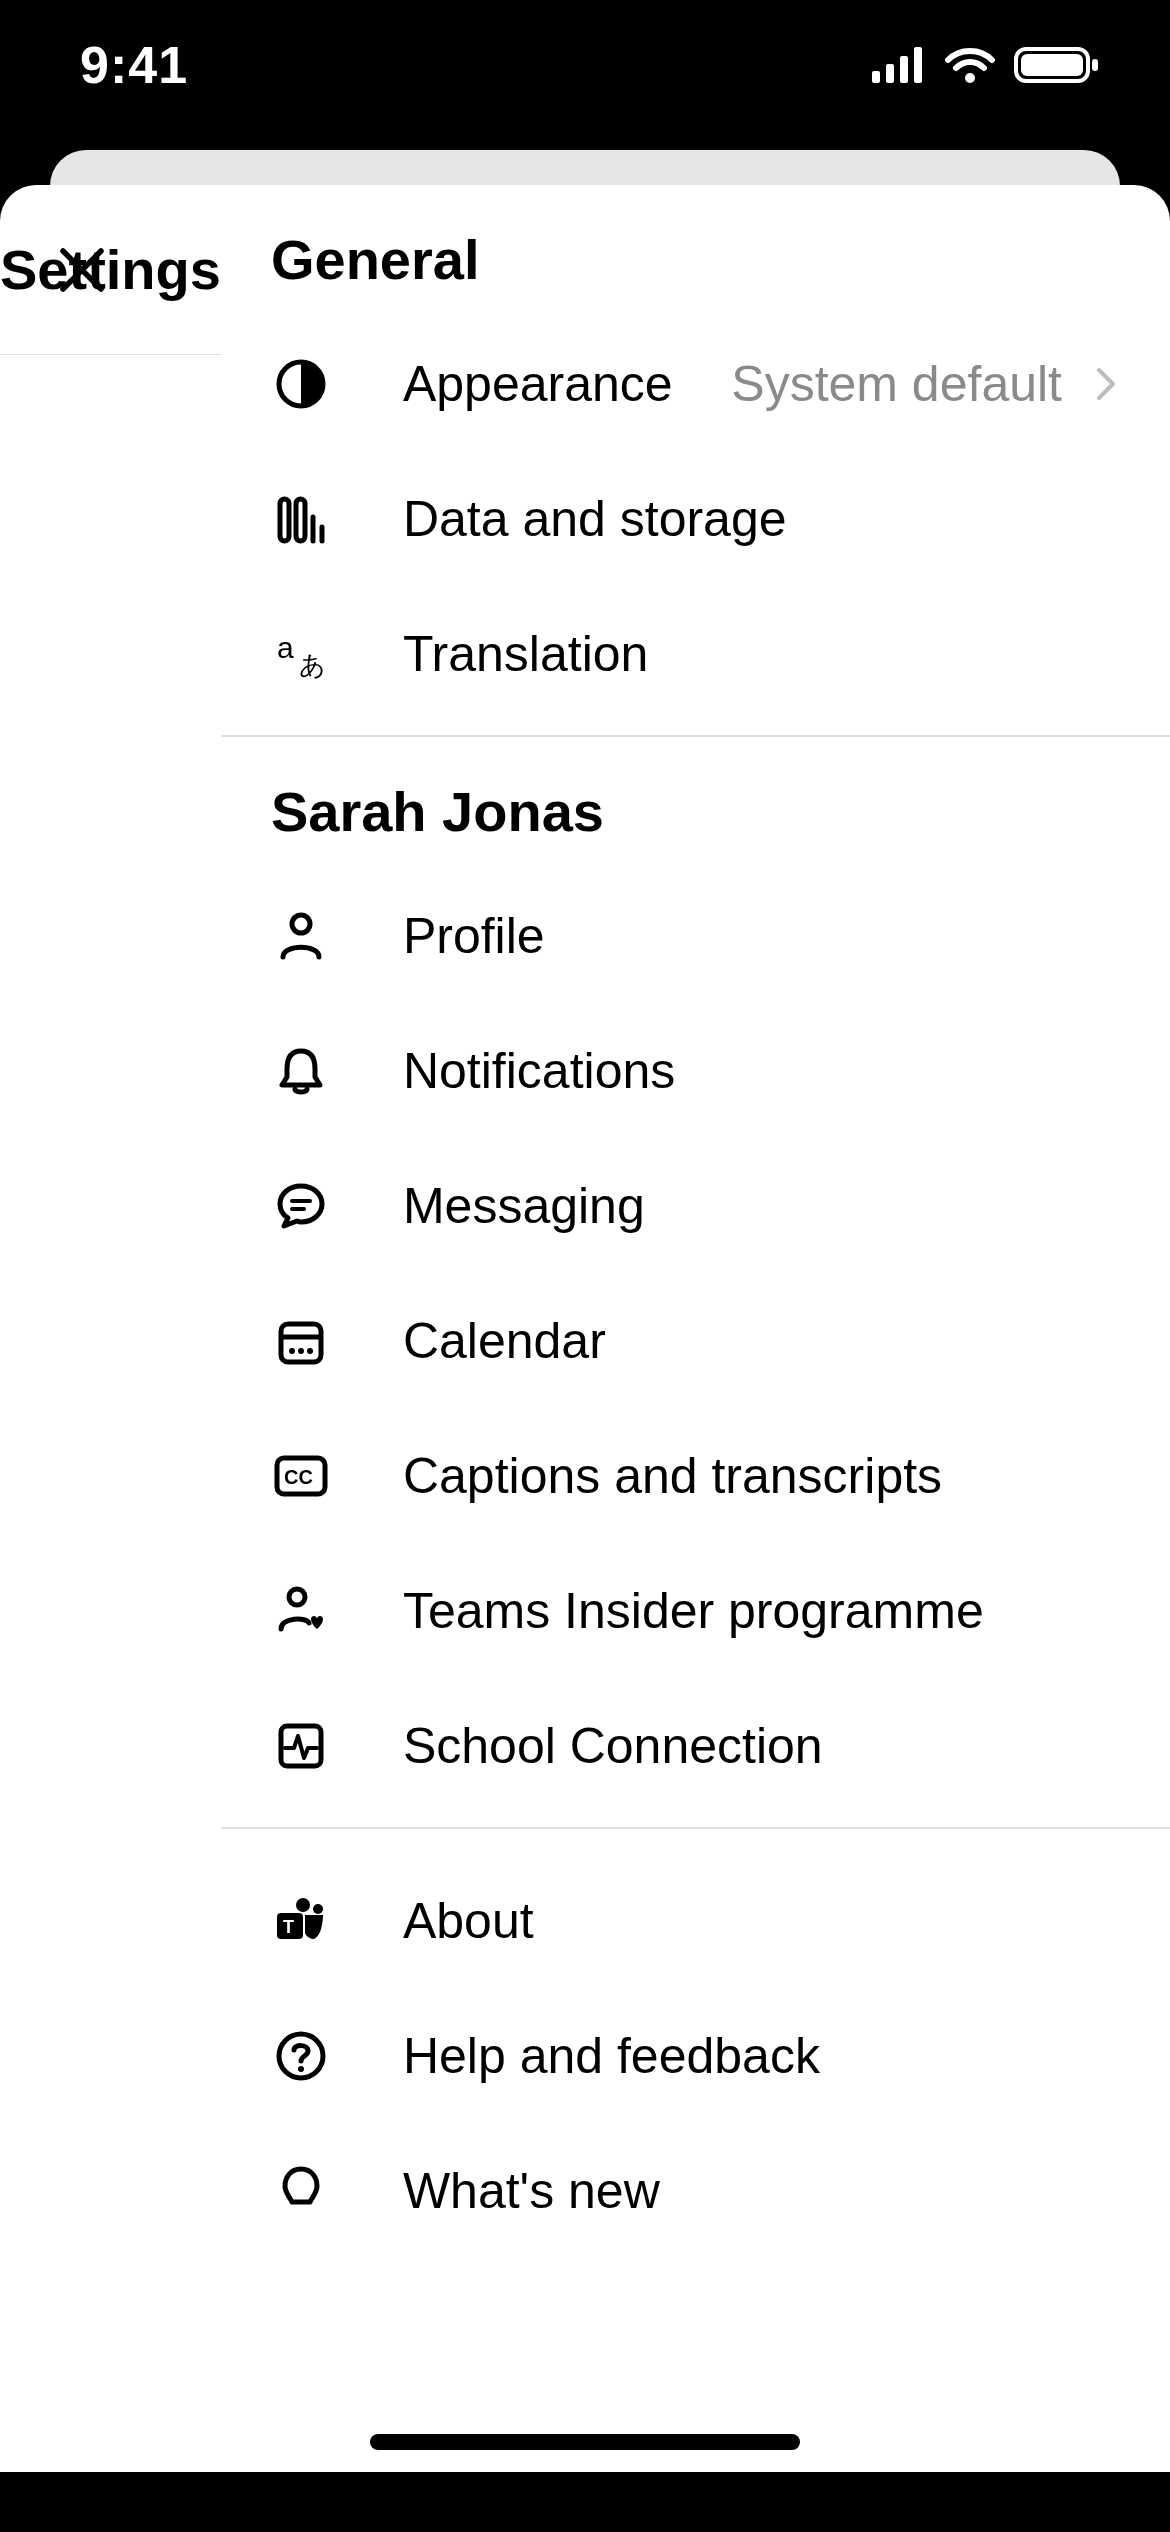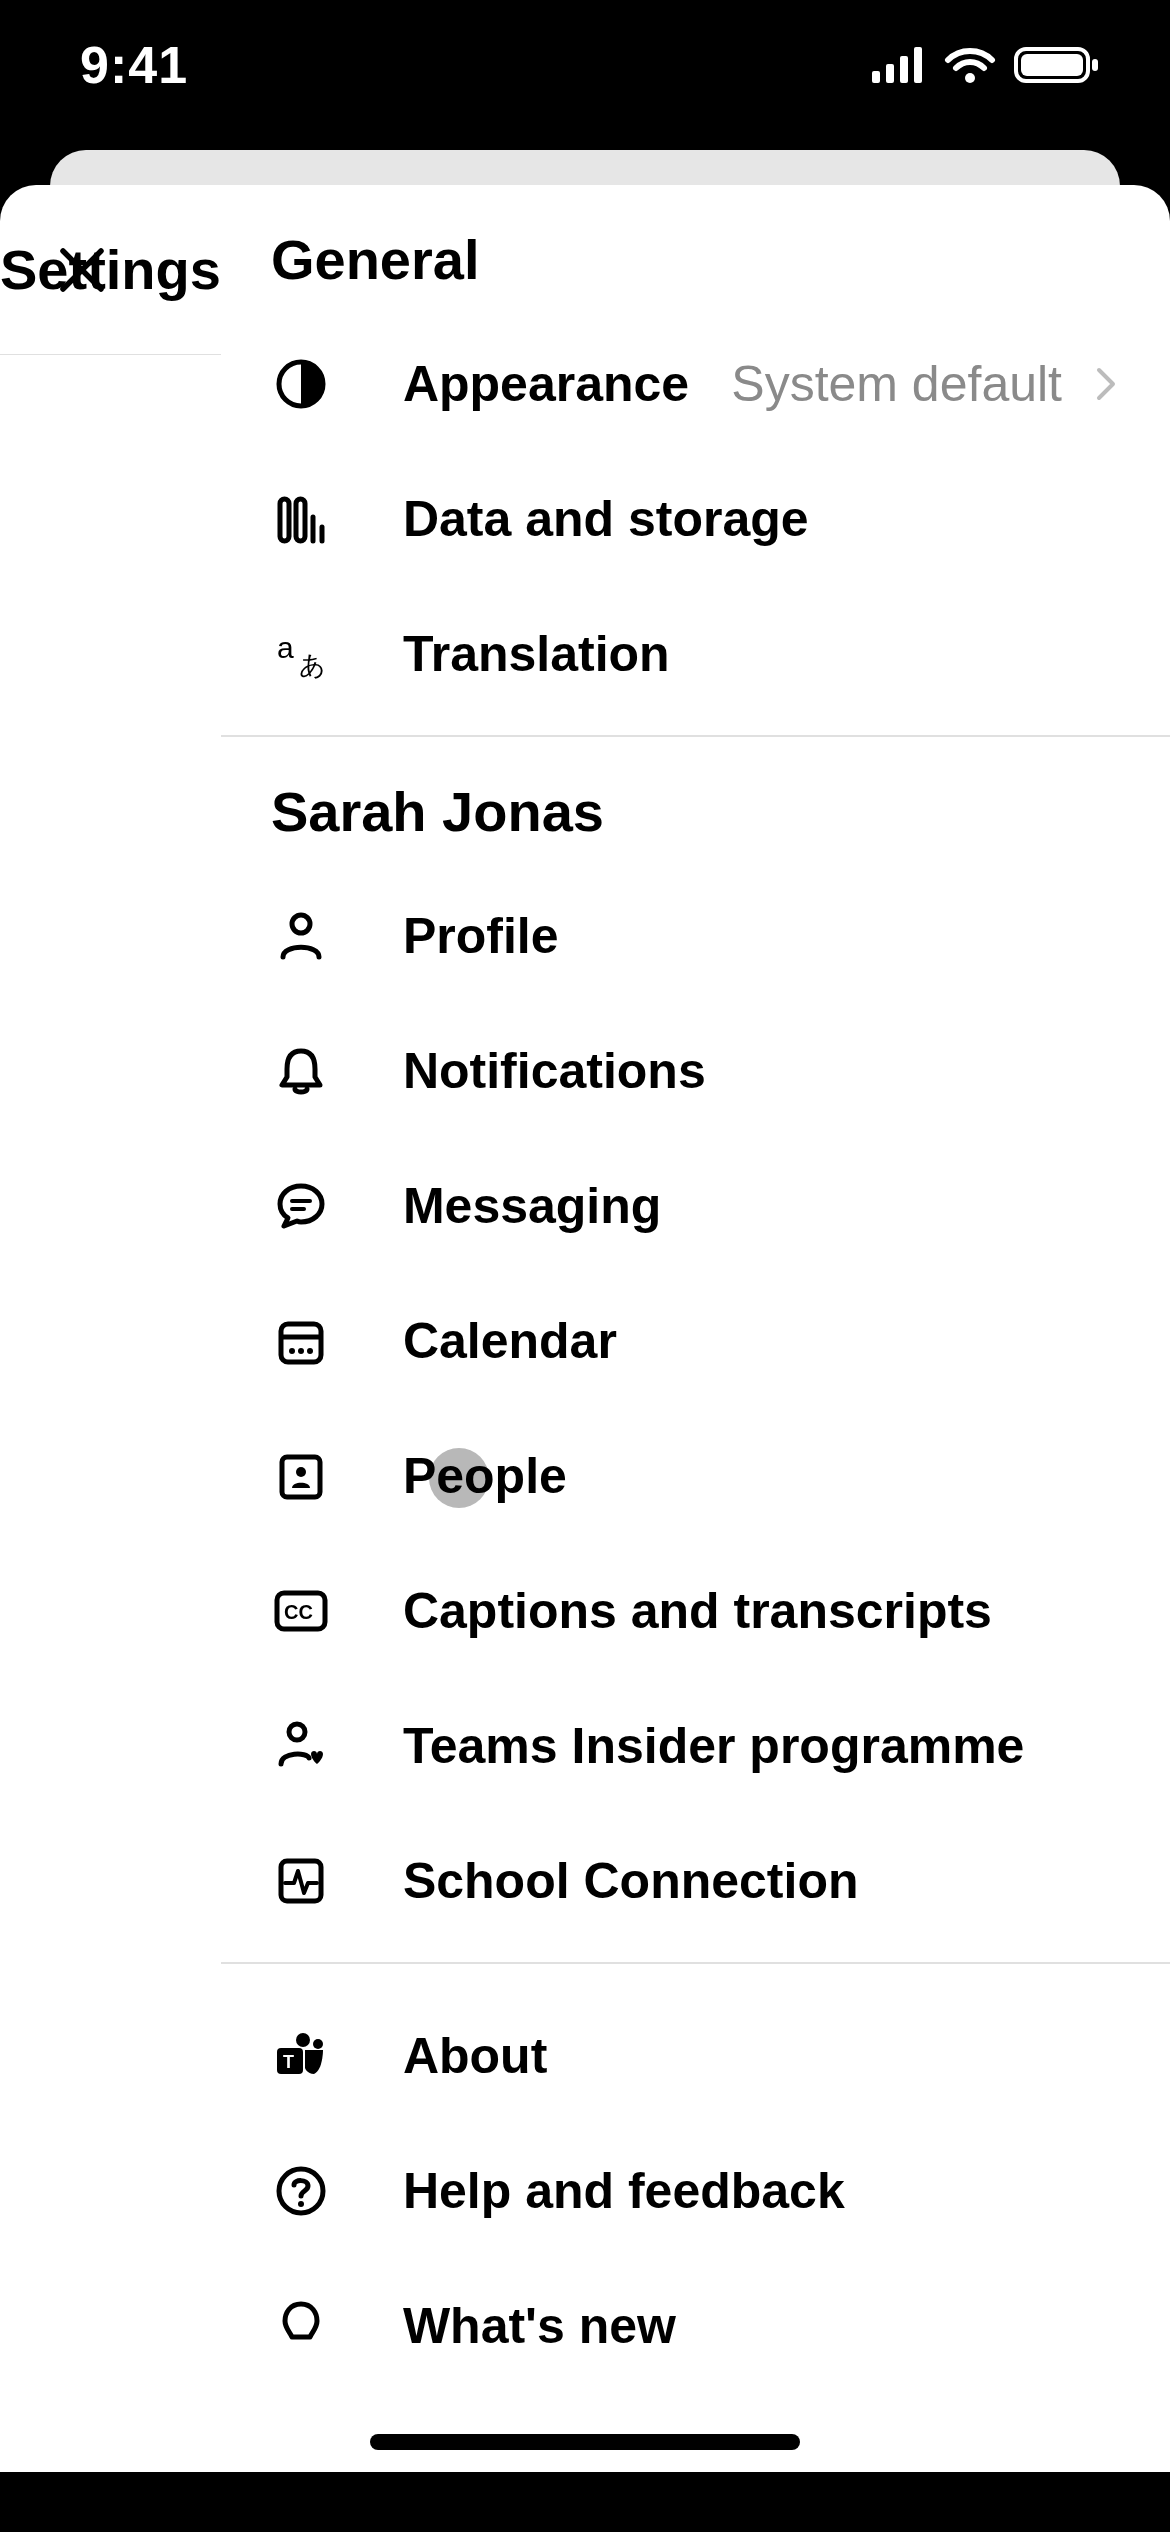--- a/index.html
+++ b/index.html
@@ -79,21 +79,21 @@
     min-height: 135px;
   }
   .row-icon {
     width: 60px; height: 60px;
     display: flex; align-items: center; justify-content: center;
     flex-shrink: 0;
     color: #000;
   }
   .row-label {
     font-size: 50px;
-    font-weight: 700;
+    font-weight: 400;
     color: #000;
     margin-left: 72px;
     flex: 1;
   }
   .row-value {
     font-size: 50px;
     color: #8a8a8a;
     margin-right: 30px;
   }
   .row-chevron {
@@ -270,31 +270,20 @@
               <rect x="6" y="9" width="40" height="38" rx="7" fill="none" stroke="#000" stroke-width="5"></rect>
               <line x1="6" y1="22" x2="46" y2="22" stroke="#000" stroke-width="5"></line>
               <circle cx="17" cy="36" r="3" fill="#000"></circle>
               <circle cx="26" cy="36" r="3" fill="#000"></circle>
               <circle cx="35" cy="36" r="3" fill="#000"></circle>
             </svg>
         </span>
         <span class="row-label">Calendar</span>
       </div>
 
-      <div class="row" style="position:relative;">
-        <span class="row-icon">
-          <svg width="52" height="52" viewBox="0 0 52 52">
-              <rect x="7" y="7" width="38" height="40" rx="5" fill="none" stroke="#000" stroke-width="5"></rect>
-              <circle cx="26" cy="22" r="5" fill="#000"></circle>
-              <path d="M17 38 C17 31 35 31 35 38" fill="#000"></path>
-            </svg>
-        </span>
-        <span class="row-label">People</span>
-        <div class="tap-highlight" style="left:238px; top:70px;"></div>
-      </div>
 
       <div class="row">
         <span class="row-icon">
           <svg width="56" height="44" viewBox="0 0 56 44">
               <rect x="4" y="4" width="48" height="36" rx="7" fill="none" stroke="#000" stroke-width="5"></rect>
               <text x="11" y="30" font-size="20" font-weight="700" fill="#000" font-family="Arial">CC</text>
             </svg>
         </span>
         <span class="row-label">Captions and transcripts</span>
       </div>

